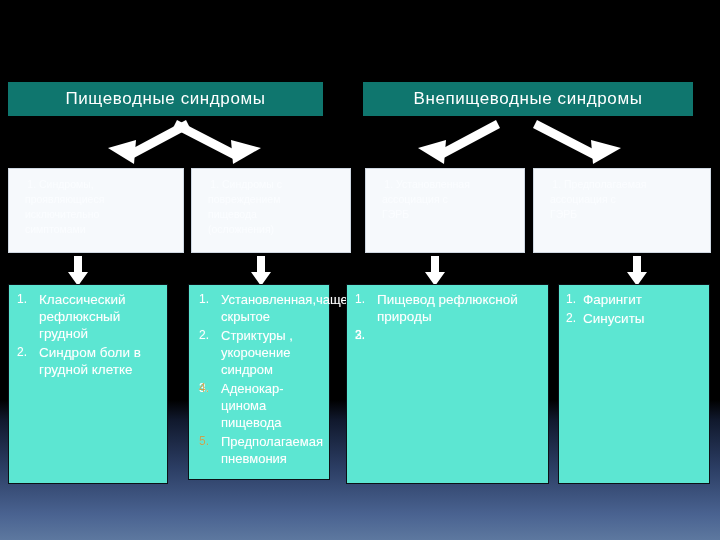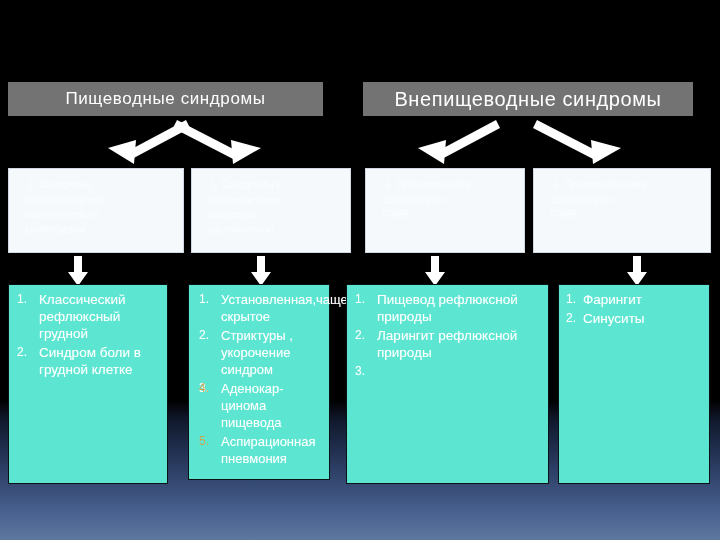--- a/index.html
+++ b/index.html
@@ -24,21 +24,21 @@
   }
   #bg-bottom {
     position: absolute;
     left: 0; top: 400px;
     width: 720px; height: 140px;
     background: linear-gradient(180deg, #000000 0%, #10182c 14%, #2b3d63 48%, #4a6391 82%, #5d789f 100%);
   }
 
   .pink-header {
     position: absolute;
-    background: #737373;
+    background: #0f766e;
     color: #ffffff;
     display: flex;
     align-items: center;
     justify-content: center;
     letter-spacing: 0.6px;
     white-space: nowrap;
     box-sizing: border-box;
   }
 
   .white-box {
@@ -108,21 +108,21 @@
 
 <div id="slide">
 
   <div id="bg-top"></div>
   <div id="bg-bottom"></div>
 
   <div class="pink-header" style="left:8px; top:82px; width:315px; height:34px; font-size:17px;">
     <span>Пищеводные синдромы</span>
   </div>
 
-  <div class="pink-header" style="left:363px; top:82px; width:330px; height:34px; font-size:20px;">
+  <div class="pink-header" style="left:363px; top:82px; width:330px; height:34px; font-size:17px;">
     <span>Внепищеводные синдромы</span>
   </div>
 
   <div class="arrow" style="left:100px; top:118px;">
     <svg width="90" height="48" viewBox="0 0 90 48">
       <g fill="#ffffff">
         <polygon points="86,2 90,10 30,42 26,34"></polygon>
         <polygon points="36,22 34,46 8,30"></polygon>
       </g>
     </svg>
@@ -235,34 +235,33 @@
       </li>
       <li>
         <span class="marker">3.</span>
       </li>
       <li>
         <span class="marker faded">4.</span>
         <span>Аденокар-цинома пищевода</span>
       </li>
       <li>
         <span class="marker faded">5.</span>
-        <span>Аспирационная пневмония</span>
+        <span>Предполагаемая пневмония</span>
       </li>
     </ul>
   </div>
 
   <div class="teal-box" style="left:346px; top:284px; width:203px; height:200px;">
     <ul class="teal-list">
       <li>
         <span class="marker">1.</span>
         <span>Пищевод рефлюксной природы</span>
       </li>
       <li>
         <span class="marker">2.</span>
-        <span>Ларингит рефлюксной природы</span>
       </li>
       <li>
         <span class="marker">3.</span>
       </li>
     </ul>
   </div>
 
   <div class="teal-box" style="left:558px; top:284px; width:152px; height:200px;">
     <ul class="teal-list" style="padding-left:24px;">
       <li>

